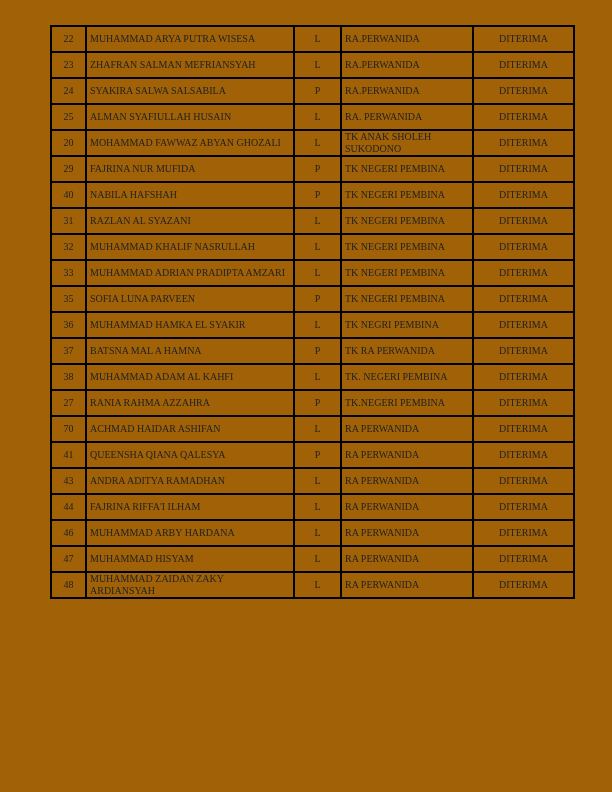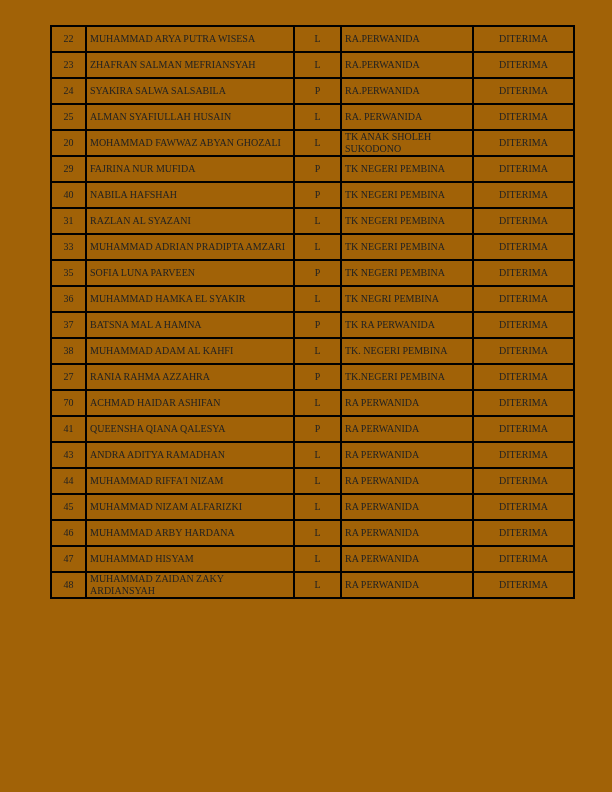--- a/index.html
+++ b/index.html
@@ -102,20 +102,27 @@
     <td class="c-center">DITERIMA</td>
   </tr>
         <tr>
     <td class="c-center">31</td>
     <td class="c-left">RAZLAN AL SYAZANI</td>
     <td class="c-center">L</td>
     <td class="c-left">TK NEGERI PEMBINA</td>
     <td class="c-center">DITERIMA</td>
   </tr>
         <tr>
+    <td class="c-center">32</td>
+    <td class="c-left">MUHAMMAD KHALIF NASRULLAH</td>
+    <td class="c-center">L</td>
+    <td class="c-left">TK NEGERI PEMBINA</td>
+    <td class="c-center">DITERIMA</td>
+  </tr>
+        <tr>
     <td class="c-center">33</td>
     <td class="c-left">MUHAMMAD ADRIAN PRADIPTA AMZARI</td>
     <td class="c-center">L</td>
     <td class="c-left">TK NEGERI PEMBINA</td>
     <td class="c-center">DITERIMA</td>
   </tr>
         <tr>
     <td class="c-center">35</td>
     <td class="c-left">SOFIA LUNA PARVEEN</td>
     <td class="c-center">P</td>
@@ -166,28 +173,21 @@
   </tr>
         <tr>
     <td class="c-center">43</td>
     <td class="c-left">ANDRA ADITYA RAMADHAN</td>
     <td class="c-center">L</td>
     <td class="c-left">RA PERWANIDA</td>
     <td class="c-center">DITERIMA</td>
   </tr>
         <tr>
     <td class="c-center">44</td>
-    <td class="c-left">MUHAMMAD RIFFA'I NIZAM</td>
-    <td class="c-center">L</td>
-    <td class="c-left">RA PERWANIDA</td>
-    <td class="c-center">DITERIMA</td>
-  </tr>
-        <tr>
-    <td class="c-center">45</td>
-    <td class="c-left">MUHAMMAD NIZAM ALFARIZKI</td>
+    <td class="c-left">FAJRINA RIFFA'I ILHAM</td>
     <td class="c-center">L</td>
     <td class="c-left">RA PERWANIDA</td>
     <td class="c-center">DITERIMA</td>
   </tr>
         <tr>
     <td class="c-center">46</td>
     <td class="c-left">MUHAMMAD ARBY HARDANA</td>
     <td class="c-center">L</td>
     <td class="c-left">RA PERWANIDA</td>
     <td class="c-center">DITERIMA</td>

